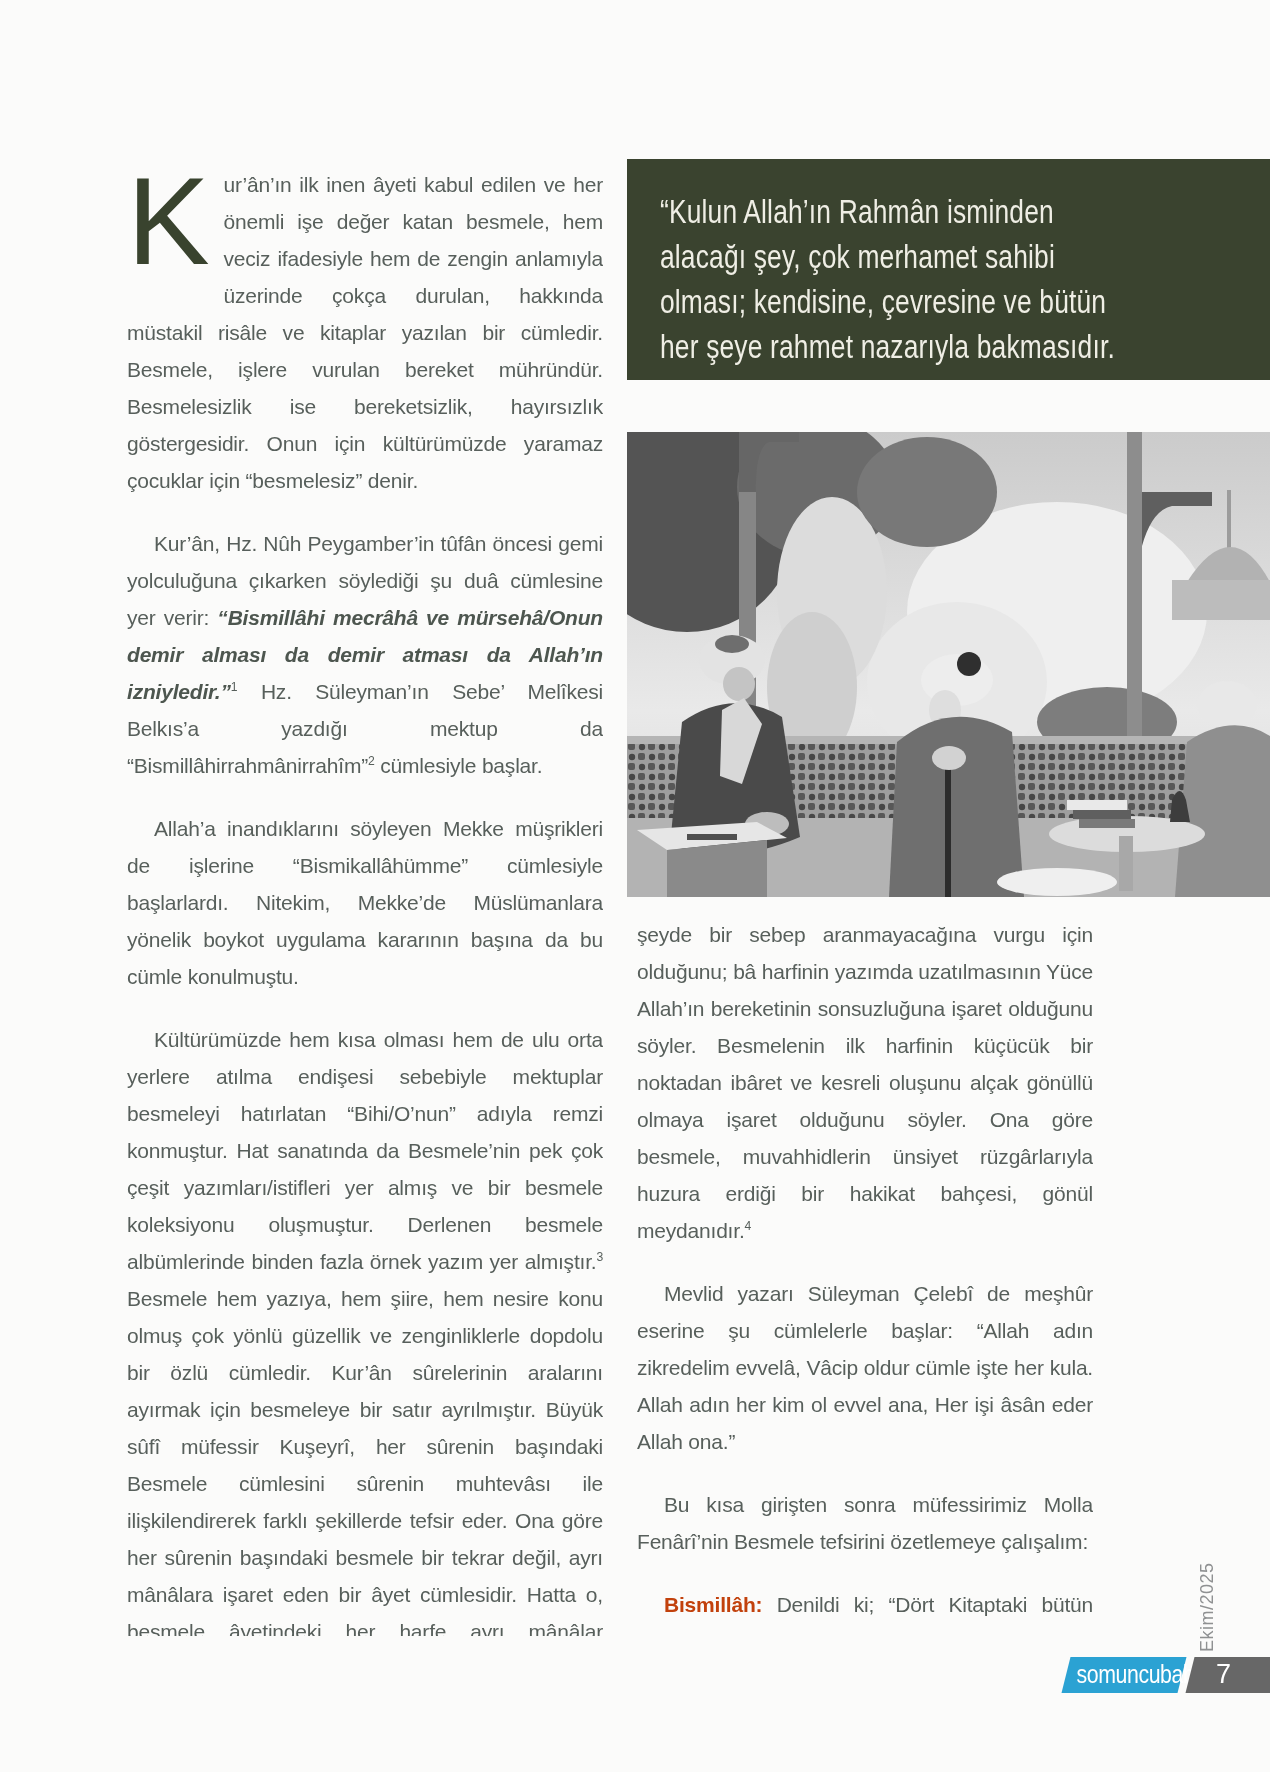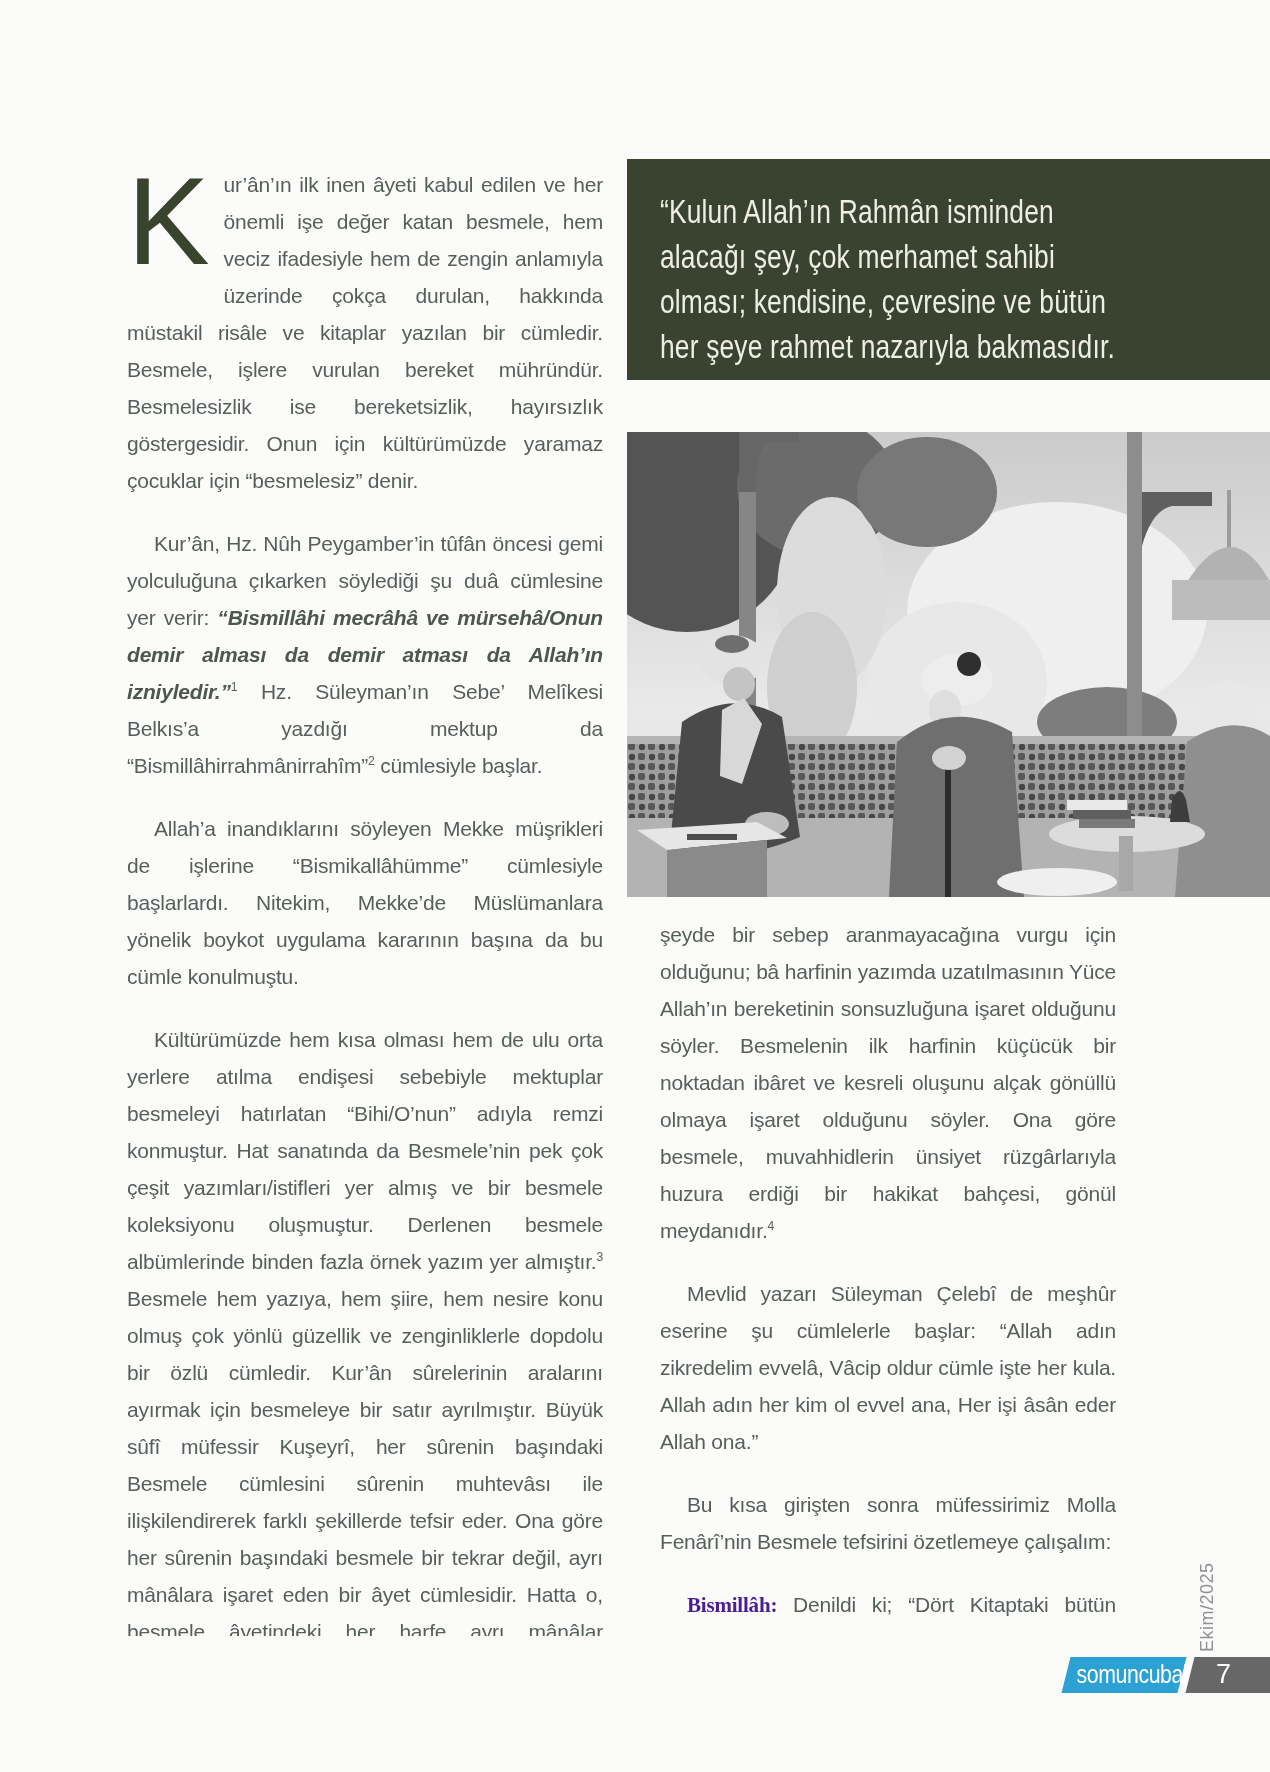--- a/index.html
+++ b/index.html
@@ -16,26 +16,26 @@
   .col{
     position:absolute;
     text-align:justify;
     font-size:21px;
     line-height:37px;
     letter-spacing:-0.2px;
     overflow:hidden;
     font-weight:300;
   }
   .col-left{left:127px;top:166px;width:476px;height:1470px;}
-  .col-right{left:660px;top:916px;width:456px;height:712px;}
+  .col-right{left:637px;top:916px;width:456px;height:712px;}
   .col p{margin:0 0 26px 0;text-indent:27px;}
   .col p.noindent{text-indent:0;}
   .col .it{}
   .col .bi{font-style:italic;font-weight:bold;color:#4d564f;}
-  .col .bd{font-weight:bold;color:#4c1d95;font-family:Liberation Serif, serif;}
+  .col .bd{font-weight:bold;color:#c2410c;}
   .col sup{font-size:0.58em;line-height:0;vertical-align:super;}
   .dropcap{
     float:left;
     font-size:124px;
     line-height:98px;
     height:106px;
     margin:6px 14px 0 0;
     color:#39432e;
     font-weight:400;
   }

